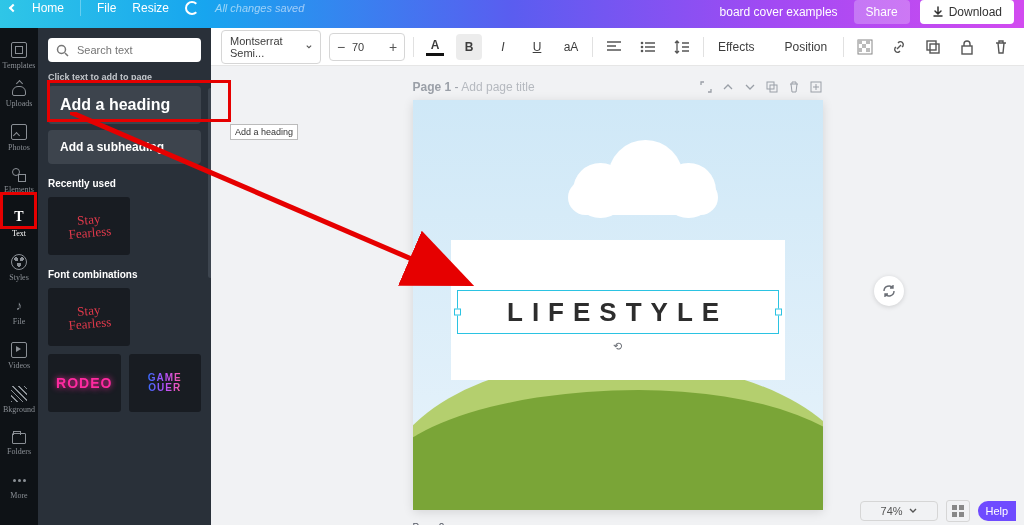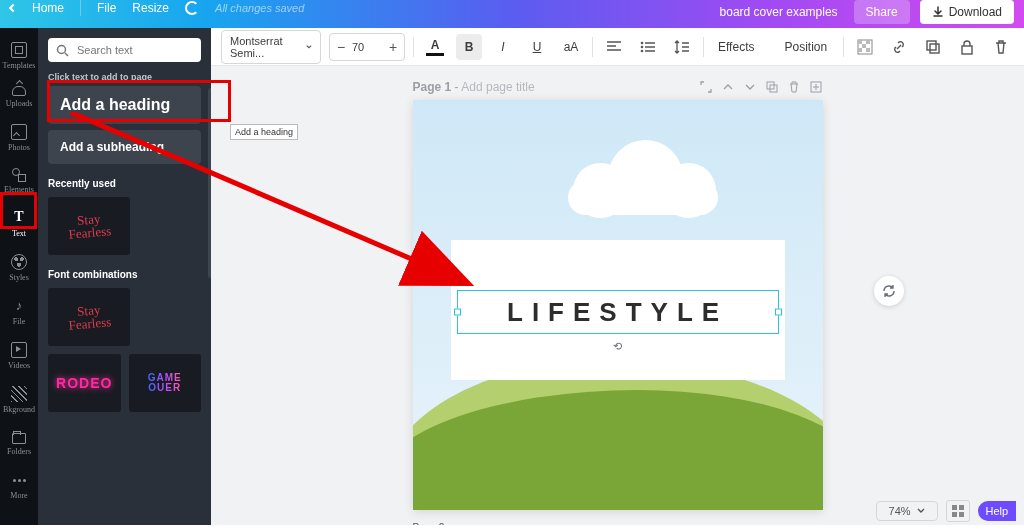--- a/index.html
+++ b/index.html
@@ -105,21 +105,21 @@
 .sel-box .hr{right:-4px;top:50%;transform:translateY(-50%);}
 .sel-box .txt{position:absolute;inset:0;display:flex;align-items:center;justify-content:center;font-weight:800;font-size:26px;letter-spacing:9px;text-align:center;}
 .rotate-h{position:absolute;left:50%;bottom:-20px;transform:translateX(-50%);font-size:11px;color:#6b6f76;}
 
 .float-refresh{position:absolute;top:210px;right:120px;width:30px;height:30px;background:#fff;border-radius:50%;box-shadow:0 1px 5px rgba(0,0,0,.15);display:flex;align-items:center;justify-content:center;cursor:pointer;color:#6b6f76;}
 
 .page2-label{width:410px;margin:12px auto 0;font-size:10px;color:#525763;}
 
 
 .bottombar{position:absolute;bottom:0;right:0;height:28px;display:flex;align-items:center;gap:8px;padding:0 8px;font-size:11px;color:#555;}
-.zoom-pill{border:1px solid #d6d6d6;border-radius:4px;padding:3px 12px;display:flex;align-items:center;gap:6px;cursor:pointer;}
+.zoom-pill{border:1px solid #d6d6d6;border-radius:4px;padding:3px 20px;display:flex;align-items:center;gap:6px;cursor:pointer;}
 .grid-ico{width:24px;height:22px;border:1px solid #d6d6d6;border-radius:3px;display:flex;align-items:center;justify-content:center;cursor:pointer;}
 .help-pill{background:#6f4bff;color:#fff;padding:4px 8px;border-radius:12px 0 0 12px;font-size:11px;cursor:pointer;}
 
 
 .redbox{position:absolute;border:3px solid #e60000;pointer-events:none;}
 .rb1{left:0;top:192px;width:37px;height:37px;}
 .rb2{left:47px;top:80px;width:184px;height:42px;z-index:5;}
 .tooltip{position:absolute;left:230px;top:124px;background:#fff;border:1px solid #bbb;font-size:9px;padding:2px 4px;color:#333;z-index:6;}
 
 

